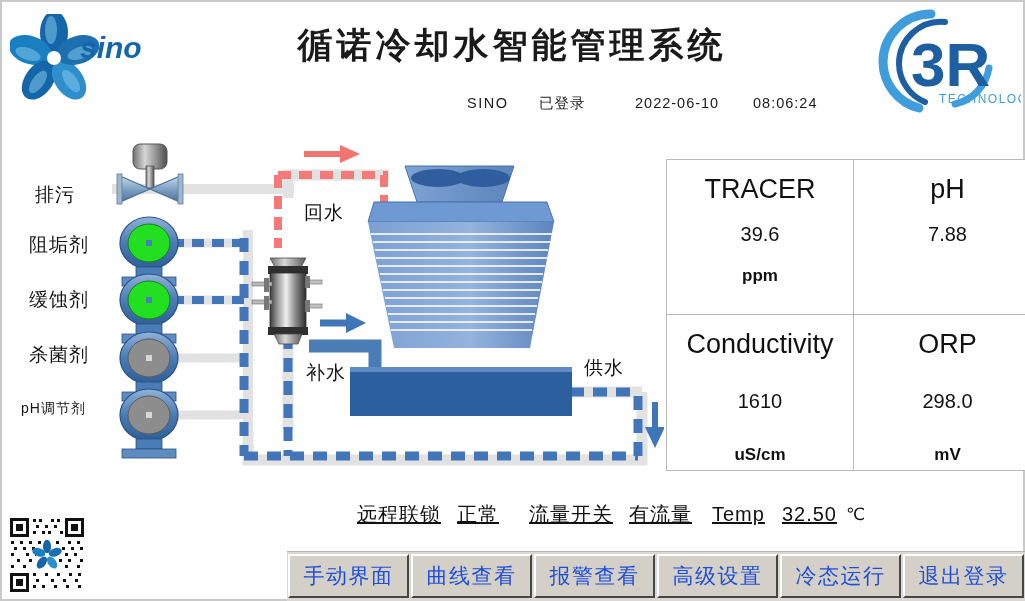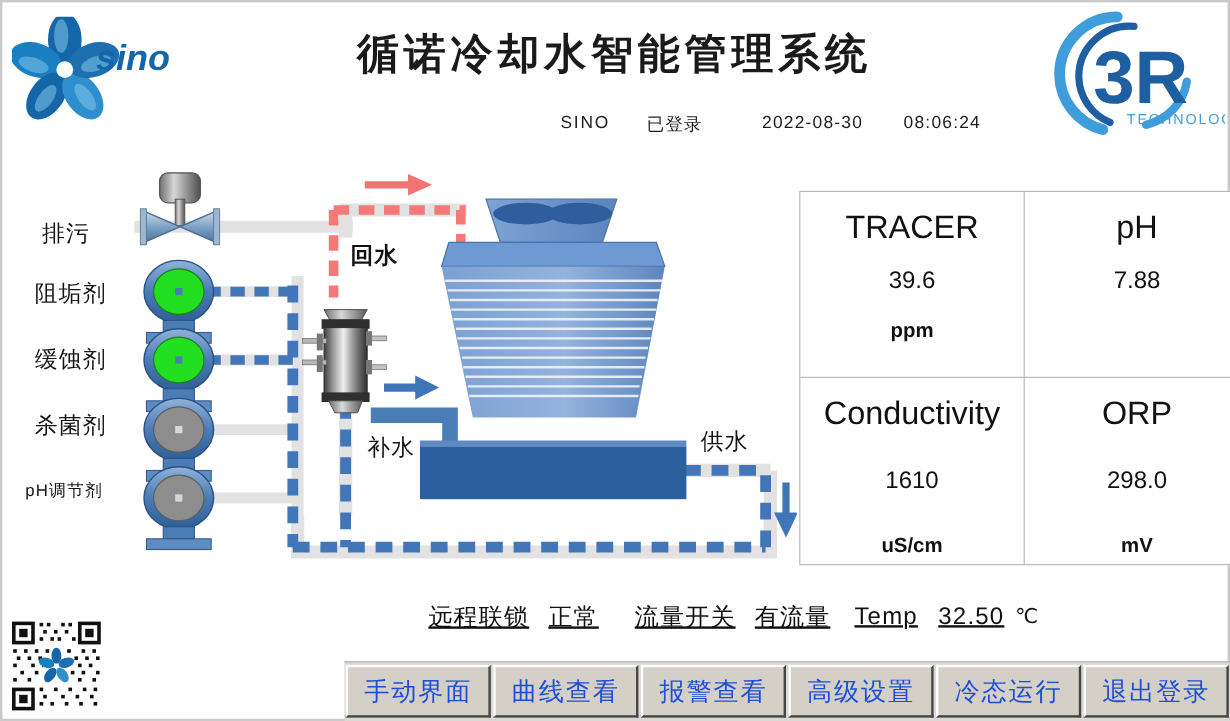--- a/index.html
+++ b/index.html
@@ -51,21 +51,21 @@
   #lbl-phadj    { left: 19px;  top: 398px; font-size: 14px; }
 
   
   #diagram { position: absolute; left: 0; top: 128px; width: 662px; height: 350px; }
   #diagram svg { display: block; }
 
   .diag-text {
     position: absolute; font-size: 19px; color: #111; white-space: nowrap;
     letter-spacing: 1px;
   }
-  #txt-return { left: 290px; top: 198px; font-weight: bold; }
+  #txt-return { left: 302px; top: 198px; }
   #txt-makeup { left: 304px; top: 358px; }
   #txt-supply { left: 582px; top: 353px; }
 
   
   #data-panel {
     position: absolute; left: 664px; top: 157px;
     width: 376px; height: 312px;
     border: 1px solid #b9b9b9;
     display: grid;
     grid-template-columns: 1fr 1fr;
@@ -155,21 +155,21 @@
           <circle cx="0" cy="0" r="7" fill="#ffffff"></circle>
         </g>
         <text x="70" y="44" font-family="Liberation Sans, sans-serif" font-size="30" font-weight="bold" font-style="italic" fill="#1466a8">sino</text>
       </svg>
     </div>
 
     <div id="app-title">循诺冷却水智能管理系统</div>
 
     <div class="hdr-meta" id="hdr-user">SINO</div>
     <div class="hdr-meta" id="hdr-status">已登录</div>
-    <div class="hdr-meta" id="hdr-date">2022-08-30</div>
+    <div class="hdr-meta" id="hdr-date">2022-06-10</div>
     <div class="hdr-meta" id="hdr-time">08:06:24</div>
 
     <div id="tr-logo">
       <svg width="162" height="112" viewBox="0 0 162 112">
         <path d="M72 8 A48 48 0 0 0 24 56 A48 48 0 0 0 60 102" fill="none" stroke="#3f9ddb" stroke-width="9" stroke-linecap="round"></path>
         <path d="M86 16 A42 42 0 0 0 40 58 A42 42 0 0 0 66 96" fill="none" stroke="#1d5fa0" stroke-width="6" stroke-linecap="round"></path>
         <path d="M96 98 A44 44 0 0 0 130 62" fill="none" stroke="#3f9ddb" stroke-width="7" stroke-linecap="round"></path>
         <text x="52" y="80" font-family="Liberation Sans, sans-serif" font-size="62" font-weight="bold" fill="#1d5fa0">3R</text>
         <text x="80" y="97" font-family="Liberation Sans, sans-serif" font-size="12" letter-spacing="1.5" fill="#3f9ddb">TECHNOLOGY</text>
       </svg>

